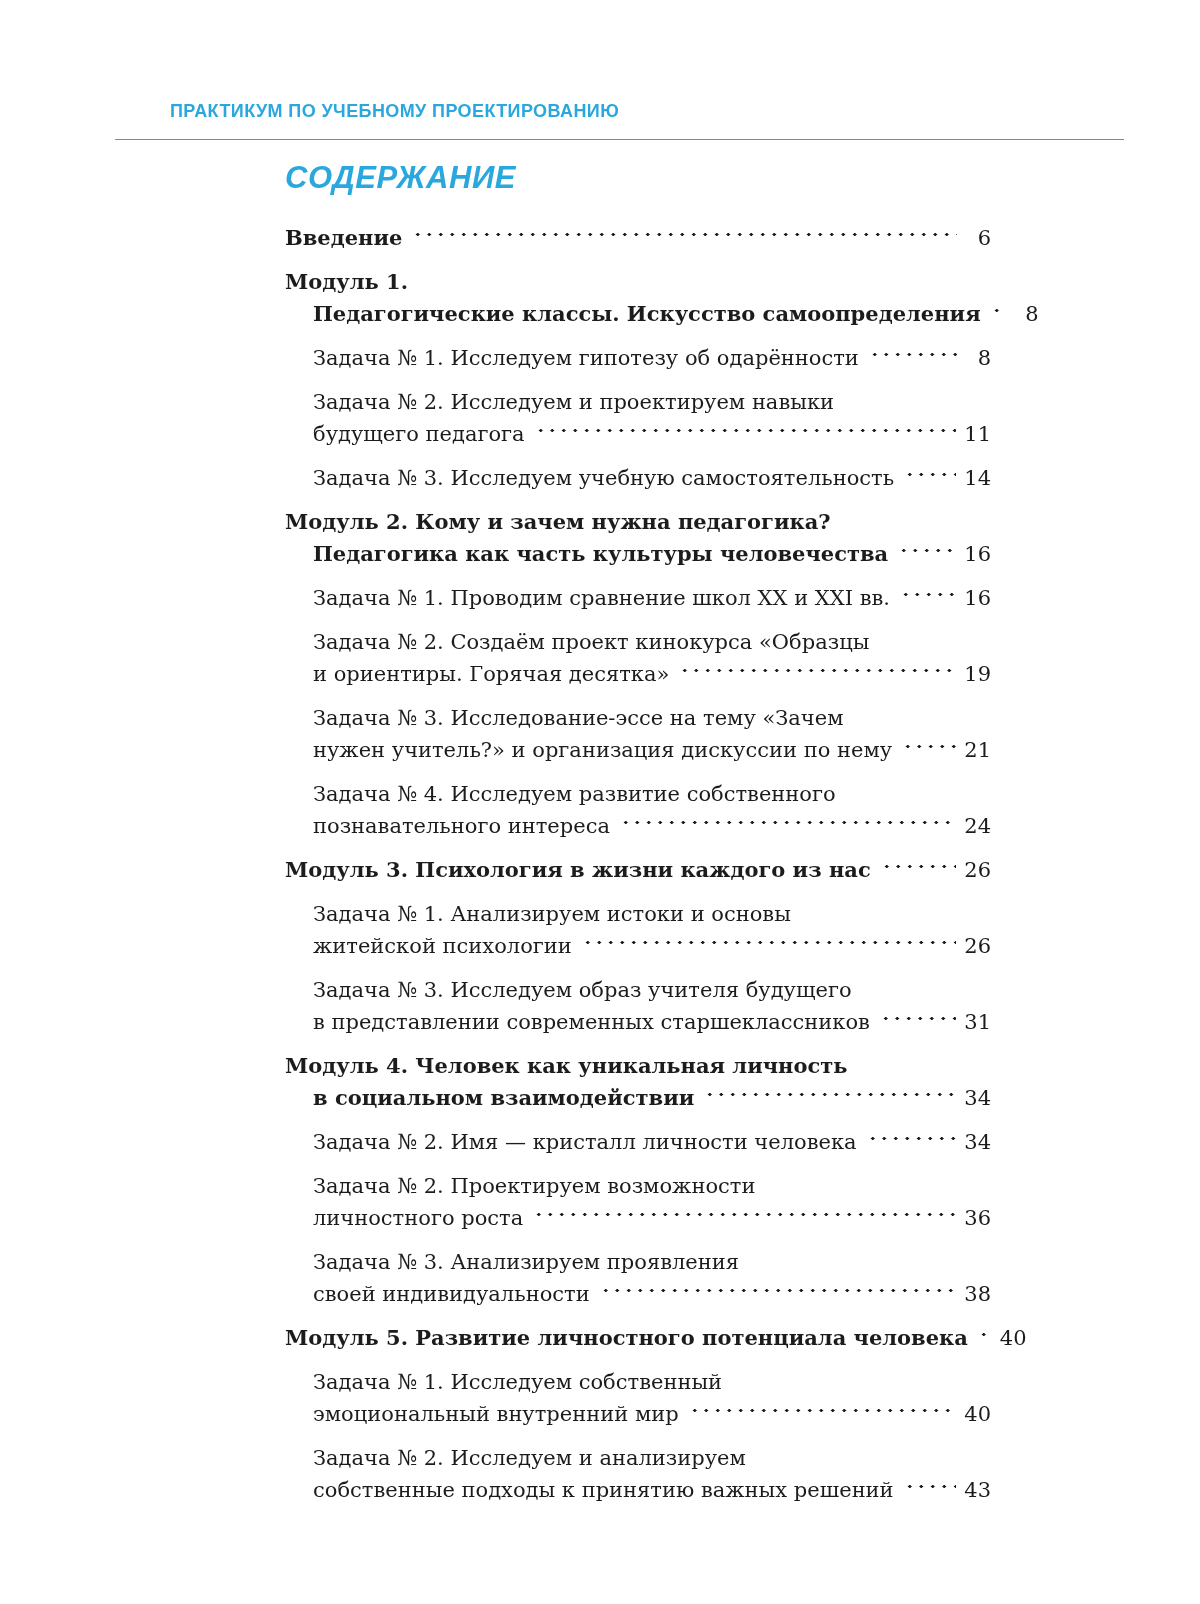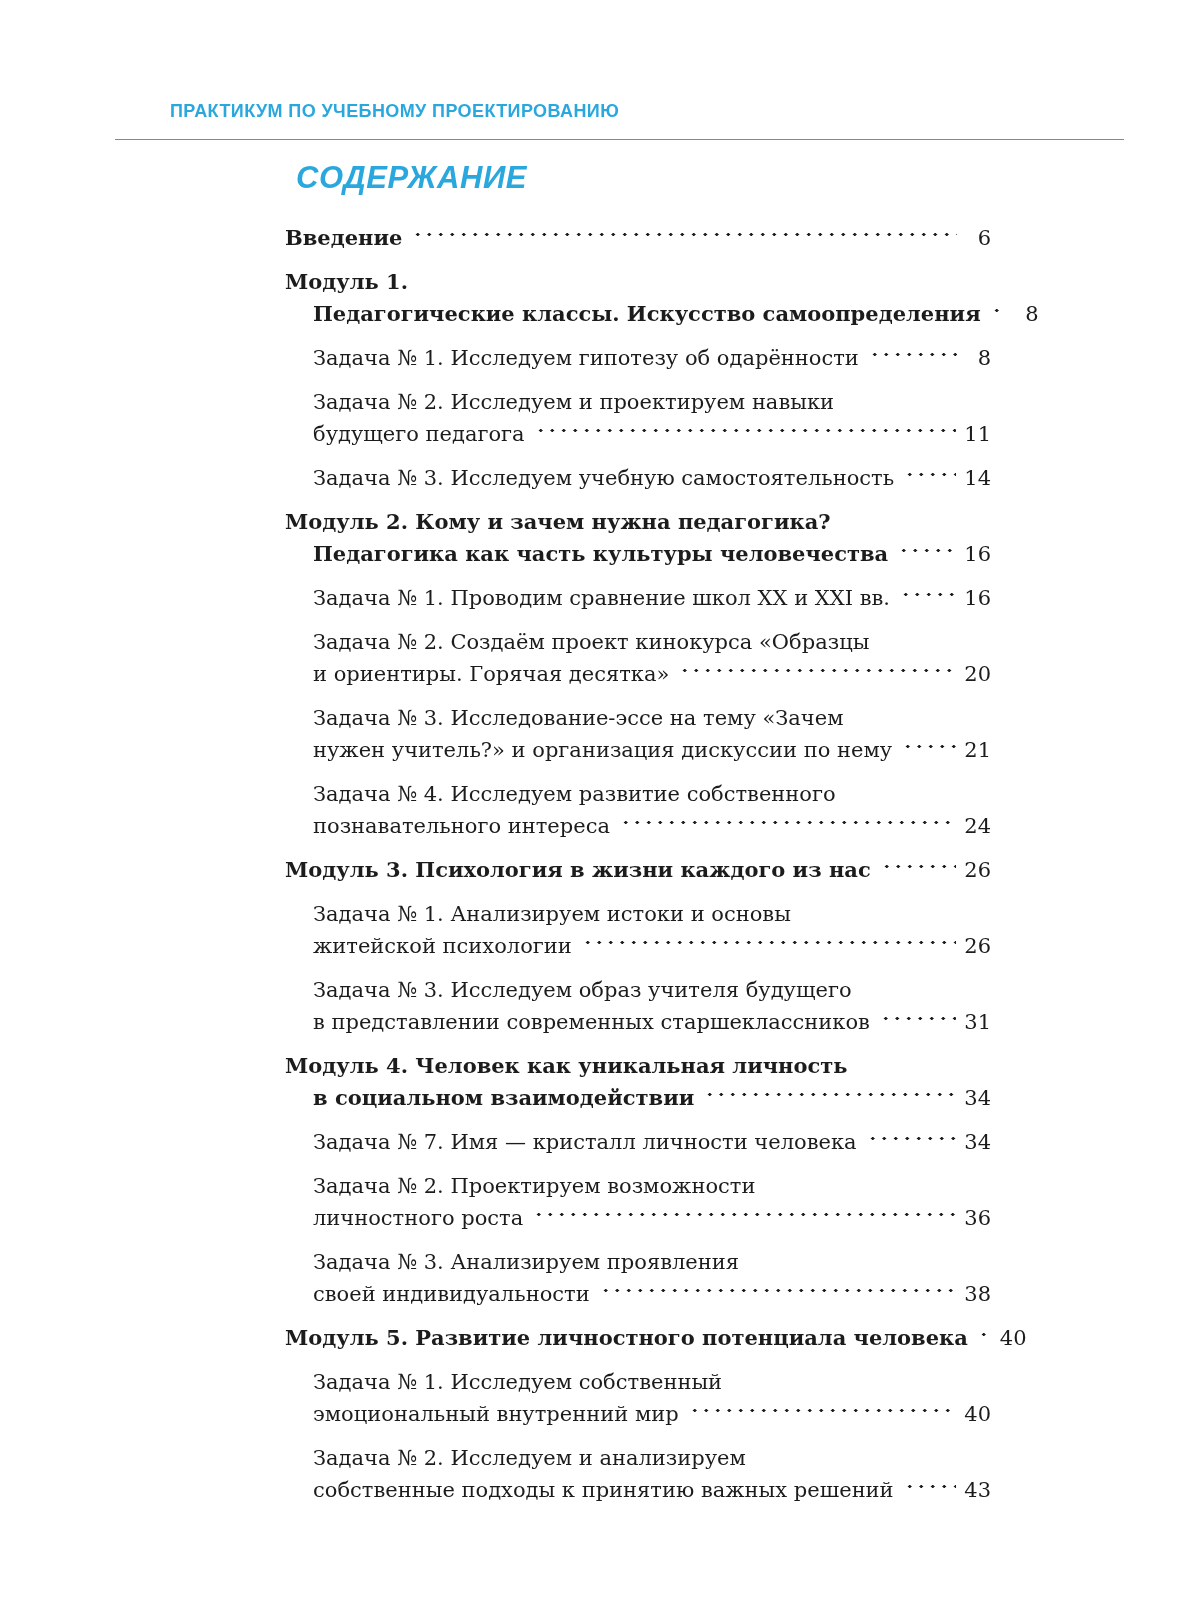--- a/index.html
+++ b/index.html
@@ -32,21 +32,21 @@
     top: 139px;
     border-top: 1.5px solid var(--accent, #2aa8dd);
   }
   .content {
     position: absolute;
     left: 285px;
     top: 160px;
     width: 706px;
   }
   .toc-title {
-    margin: 0 0 26px 11px;
+    margin: 0 0 26px 0;
     font-family: "Liberation Sans", sans-serif;
     font-style: italic;
     font-weight: 700;
     font-size: 31px;
     line-height: 36px;
     letter-spacing: 0.6px;
     color: var(--accent, #2aa8dd);
   }
   .toc { }
   .entry {
@@ -139,21 +139,21 @@
           <span class="text">Задача № 1. Проводим сравнение школ XX и XXI вв.</span>
           <span class="leader"></span>
           <span class="page-num">16</span>
         </div>
       </div>
       <div class="entry">
         <div class="line indent"><span class="text">Задача № 2. Создаём проект кинокурса «Образцы</span></div>
         <div class="line indent final">
           <span class="text">и ориентиры. Горячая десятка»</span>
           <span class="leader"></span>
-          <span class="page-num">20</span>
+          <span class="page-num">19</span>
         </div>
       </div>
       <div class="entry">
         <div class="line indent"><span class="text">Задача № 3. Исследование-эссе на тему «Зачем</span></div>
         <div class="line indent final">
           <span class="text">нужен учитель?» и организация дискуссии по нему</span>
           <span class="leader"></span>
           <span class="page-num">21</span>
         </div>
       </div>
@@ -191,21 +191,21 @@
       <div class="entry bold">
         <div class="line"><span class="text">Модуль 4. Человек как уникальная личность</span></div>
         <div class="line indent final">
           <span class="text">в социальном взаимодействии</span>
           <span class="leader"></span>
           <span class="page-num">34</span>
         </div>
       </div>
       <div class="entry">
         <div class="line indent final">
-          <span class="text">Задача № 7. Имя — кристалл личности человека</span>
+          <span class="text">Задача № 2. Имя — кристалл личности человека</span>
           <span class="leader"></span>
           <span class="page-num">34</span>
         </div>
       </div>
       <div class="entry">
         <div class="line indent"><span class="text">Задача № 2. Проектируем возможности</span></div>
         <div class="line indent final">
           <span class="text">личностного роста</span>
           <span class="leader"></span>
           <span class="page-num">36</span>

